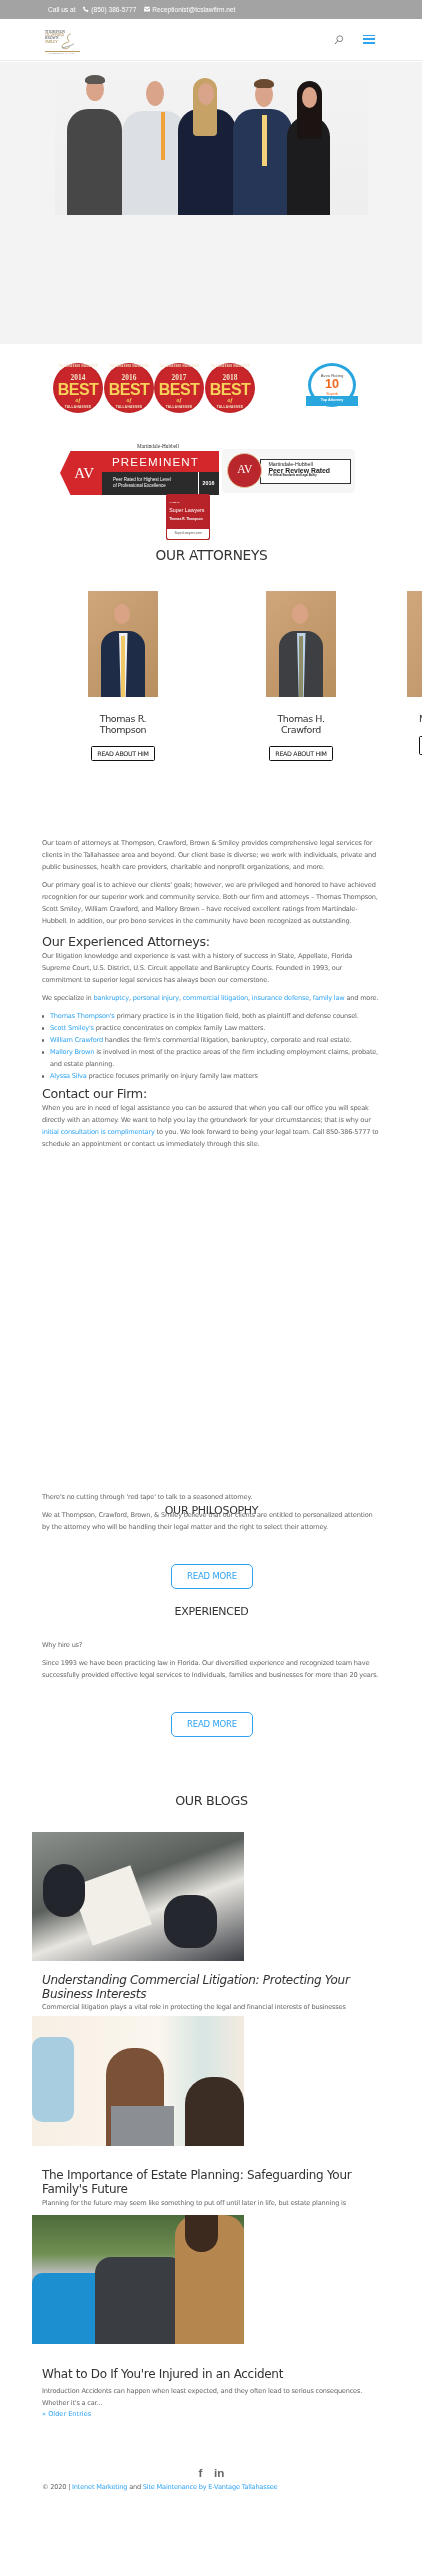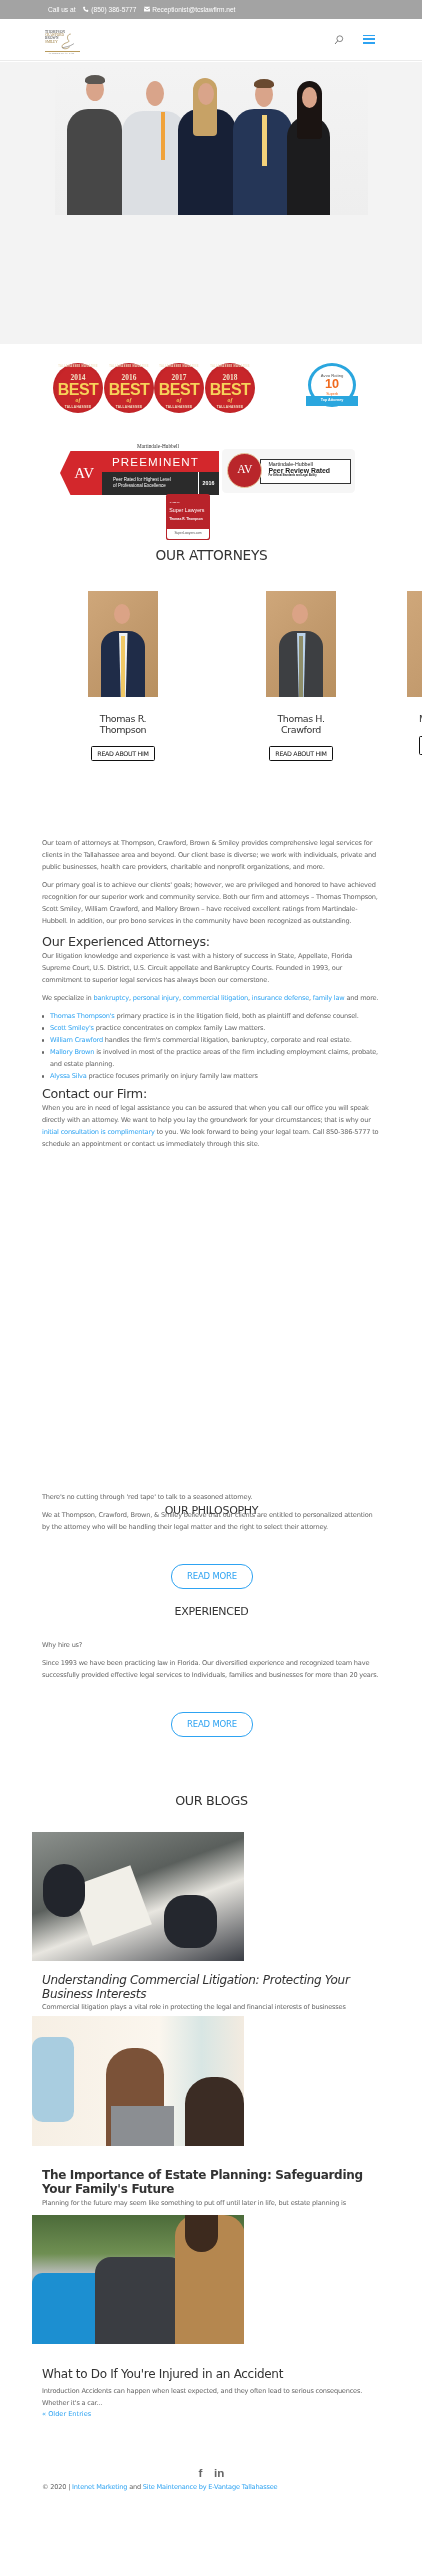--- a/index.html
+++ b/index.html
@@ -76,21 +76,21 @@
   .read-btn { display: inline-block; margin-top: 10.6px; border: 1.1px solid #111; border-radius: 1.6px; padding: 3.2px 5.3px; font-size: 6.3px; color: #111; background: #fff; letter-spacing: -0.3px; cursor: pointer; }
 
   
   .content { position: absolute; left: 42px; width: 338px; font-size: 6.6px; line-height: 12px; color: #666; letter-spacing: -0.2px; }
   .content p { margin-bottom: 6.3px; }
   .content h2 { font-size: 12.7px; color: #333; font-weight: normal; line-height: 16px; letter-spacing: -0.3px; }
   .content ul { list-style: none; }
   .content li { position: relative; padding-left: 8px; }
   .content li:before { content: ""; position: absolute; left: 0; top: 5.3px; width: 2.1px; height: 2.1px; border-radius: 50%; background: #666; }
 
-  .read-more { position: absolute; left: 171px; width: 82px; height: 25px; border: 1.1px solid #2ea3f2; border-radius: 12px; color: #2ea3f2; font-size: 8.5px; text-align: center; line-height: 23px; background: #fff; cursor: pointer; letter-spacing: -0.2px; }
+  .read-more { position: absolute; left: 171px; width: 82px; height: 25px; border: 1.1px solid #2ea3f2; border-radius: 5px; color: #2ea3f2; font-size: 8.5px; text-align: center; line-height: 23px; background: #fff; cursor: pointer; letter-spacing: -0.2px; }
 
   
   .blog-img { position: absolute; left: 32px; width: 212px; overflow: hidden; }
   .blog-title { position: absolute; left: 42px; width: 338px; font-size: 12px; line-height: 13.7px; color: #333; letter-spacing: -0.3px; }
   .blog-excerpt { position: absolute; left: 42px; width: 338px; font-size: 6.6px; line-height: 12px; color: #666; letter-spacing: -0.2px; }
 
   .footer-social { position: absolute; top: 2466px; left: 0; width: 423px; display: flex; justify-content: center; gap: 11.6px; }
   .footer-social span { font-size: 11.6px; font-weight: bold; color: #666; font-family: "Liberation Sans", sans-serif; cursor: pointer; }
   .footer-copy { position: absolute; left: 42px; top: 2483px; font-size: 6.6px; color: #666; letter-spacing: -0.2px; }
 </style>
@@ -301,21 +301,21 @@
 </div>
 <div class="blog-title" style="top:1974px;font-style:italic;">Understanding Commercial Litigation: Protecting Your Business Interests</div>
 <div class="blog-excerpt" style="top:2001px;">Commercial litigation plays a vital role in protecting the legal and financial interests of businesses</div>
 
 <div class="blog-img" style="top:2016px;height:130px;background:linear-gradient(90deg,#f6efe4,#fbf6ee 60%,#d8e6e4 80%,#f3ebe0);">
   <div class="abs" style="left:0;top:21px;width:42px;height:85px;background:#a9cde0;border-radius:10.6px;"></div>
   <div class="abs" style="left:74px;top:32px;width:58px;height:100px;background:#7b5238;border-radius:26.4px 26.4px 0 0;"></div>
   <div class="abs" style="left:79px;top:90px;width:63px;height:42px;background:#8b8e92;"></div>
   <div class="abs" style="left:153px;top:61px;width:59px;height:71px;background:#3b2c24;border-radius:26.4px 26.4px 0 0;"></div>
 </div>
-<div class="blog-title" style="top:2169px;font-weight:bold;">The Importance of Estate Planning: Safeguarding Your Family's Future</div>
+<div class="blog-title" style="top:2169px;">The Importance of Estate Planning: Safeguarding Your Family's Future</div>
 <div class="blog-excerpt" style="top:2197px;">Planning for the future may seem like something to put off until later in life, but estate planning is</div>
 
 <div class="blog-img" style="top:2215px;height:129px;background:linear-gradient(180deg,#4c6b3a 0%,#6f8f52 30%,#b9bcb9 45%,#8e9396 100%);">
   <div class="abs" style="left:0;top:58px;width:69px;height:71px;background:#1c8fd1;border-radius:10.6px 0 0 0;"></div>
   <div class="abs" style="left:63px;top:42px;width:90px;height:87px;background:#3a3d42;border-radius:16px 16px 0 0;"></div>
   <div class="abs" style="left:143px;top:0;width:70px;height:129px;background:#b5874f;border-radius:21px 21px 0 0;"></div>
   <div class="abs" style="left:153px;top:0;width:33px;height:37px;background:#3d2a1e;border-radius:0 0 16px 16px;"></div>
 </div>
 <div class="blog-title" style="top:2368px;">What to Do If You're Injured in an Accident</div>
 <div class="blog-excerpt" style="top:2385px;">Introduction Accidents can happen when least expected, and they often lead to serious consequences. Whether it's a car...</div>

